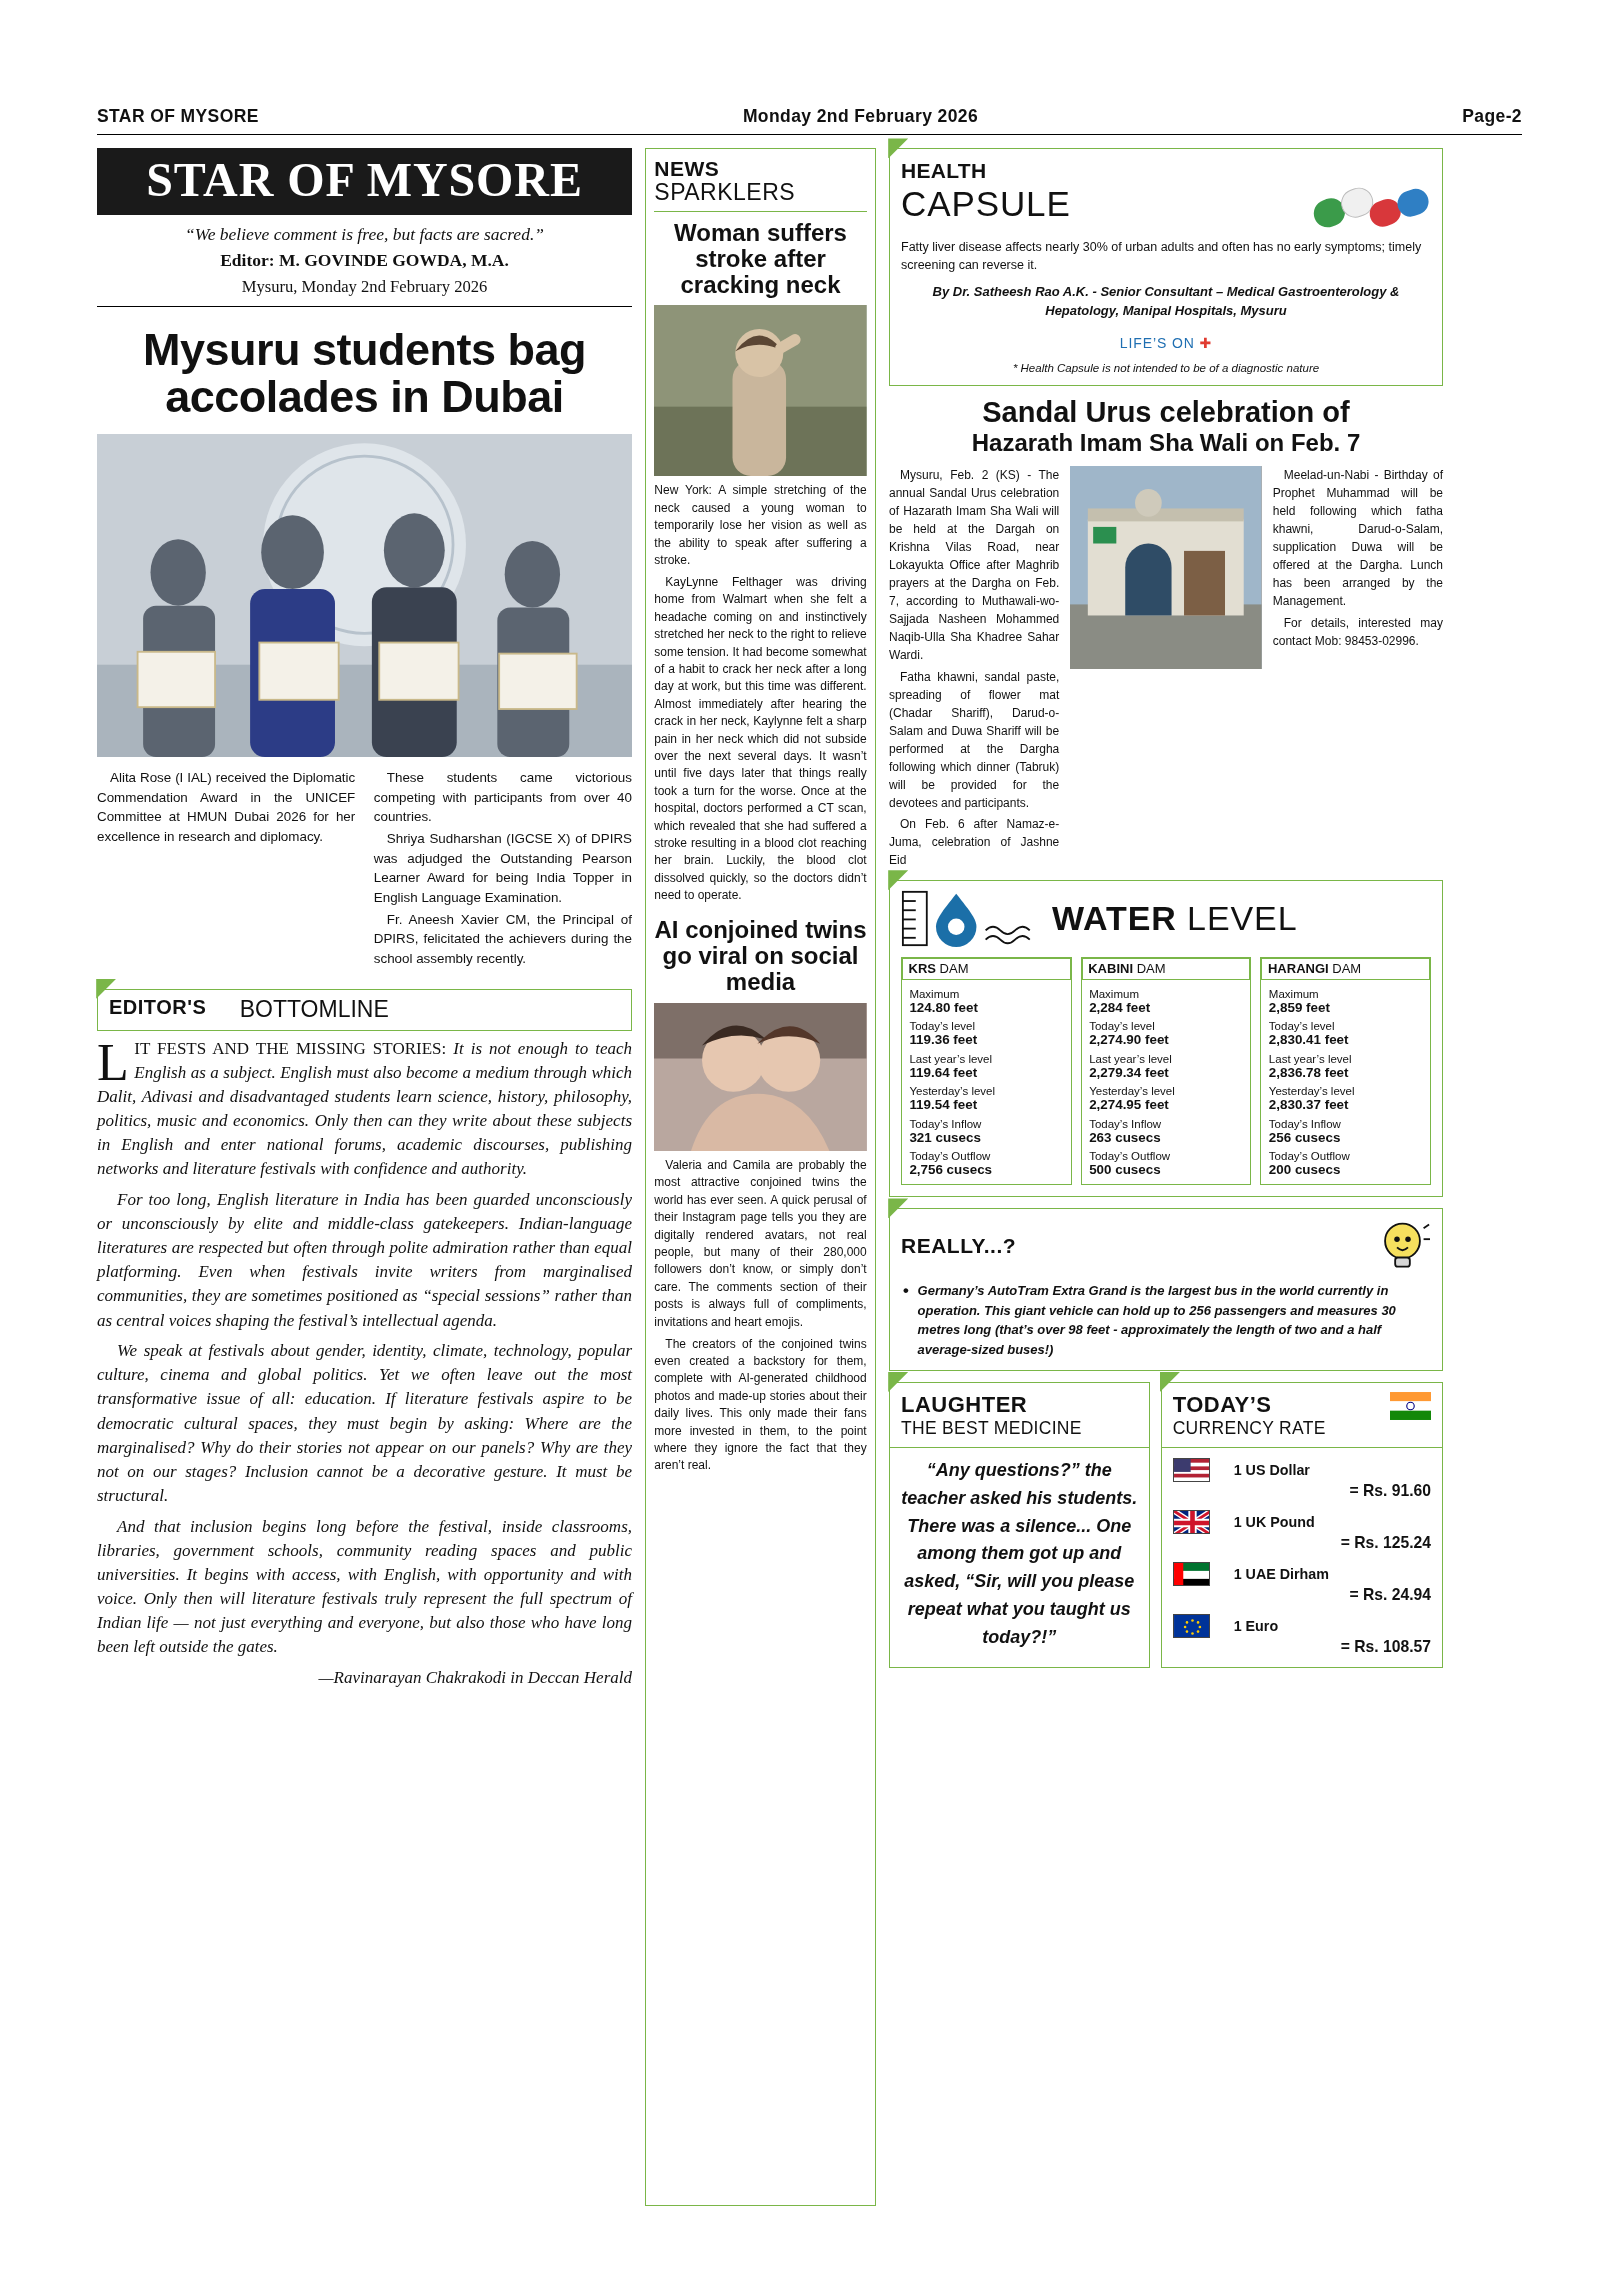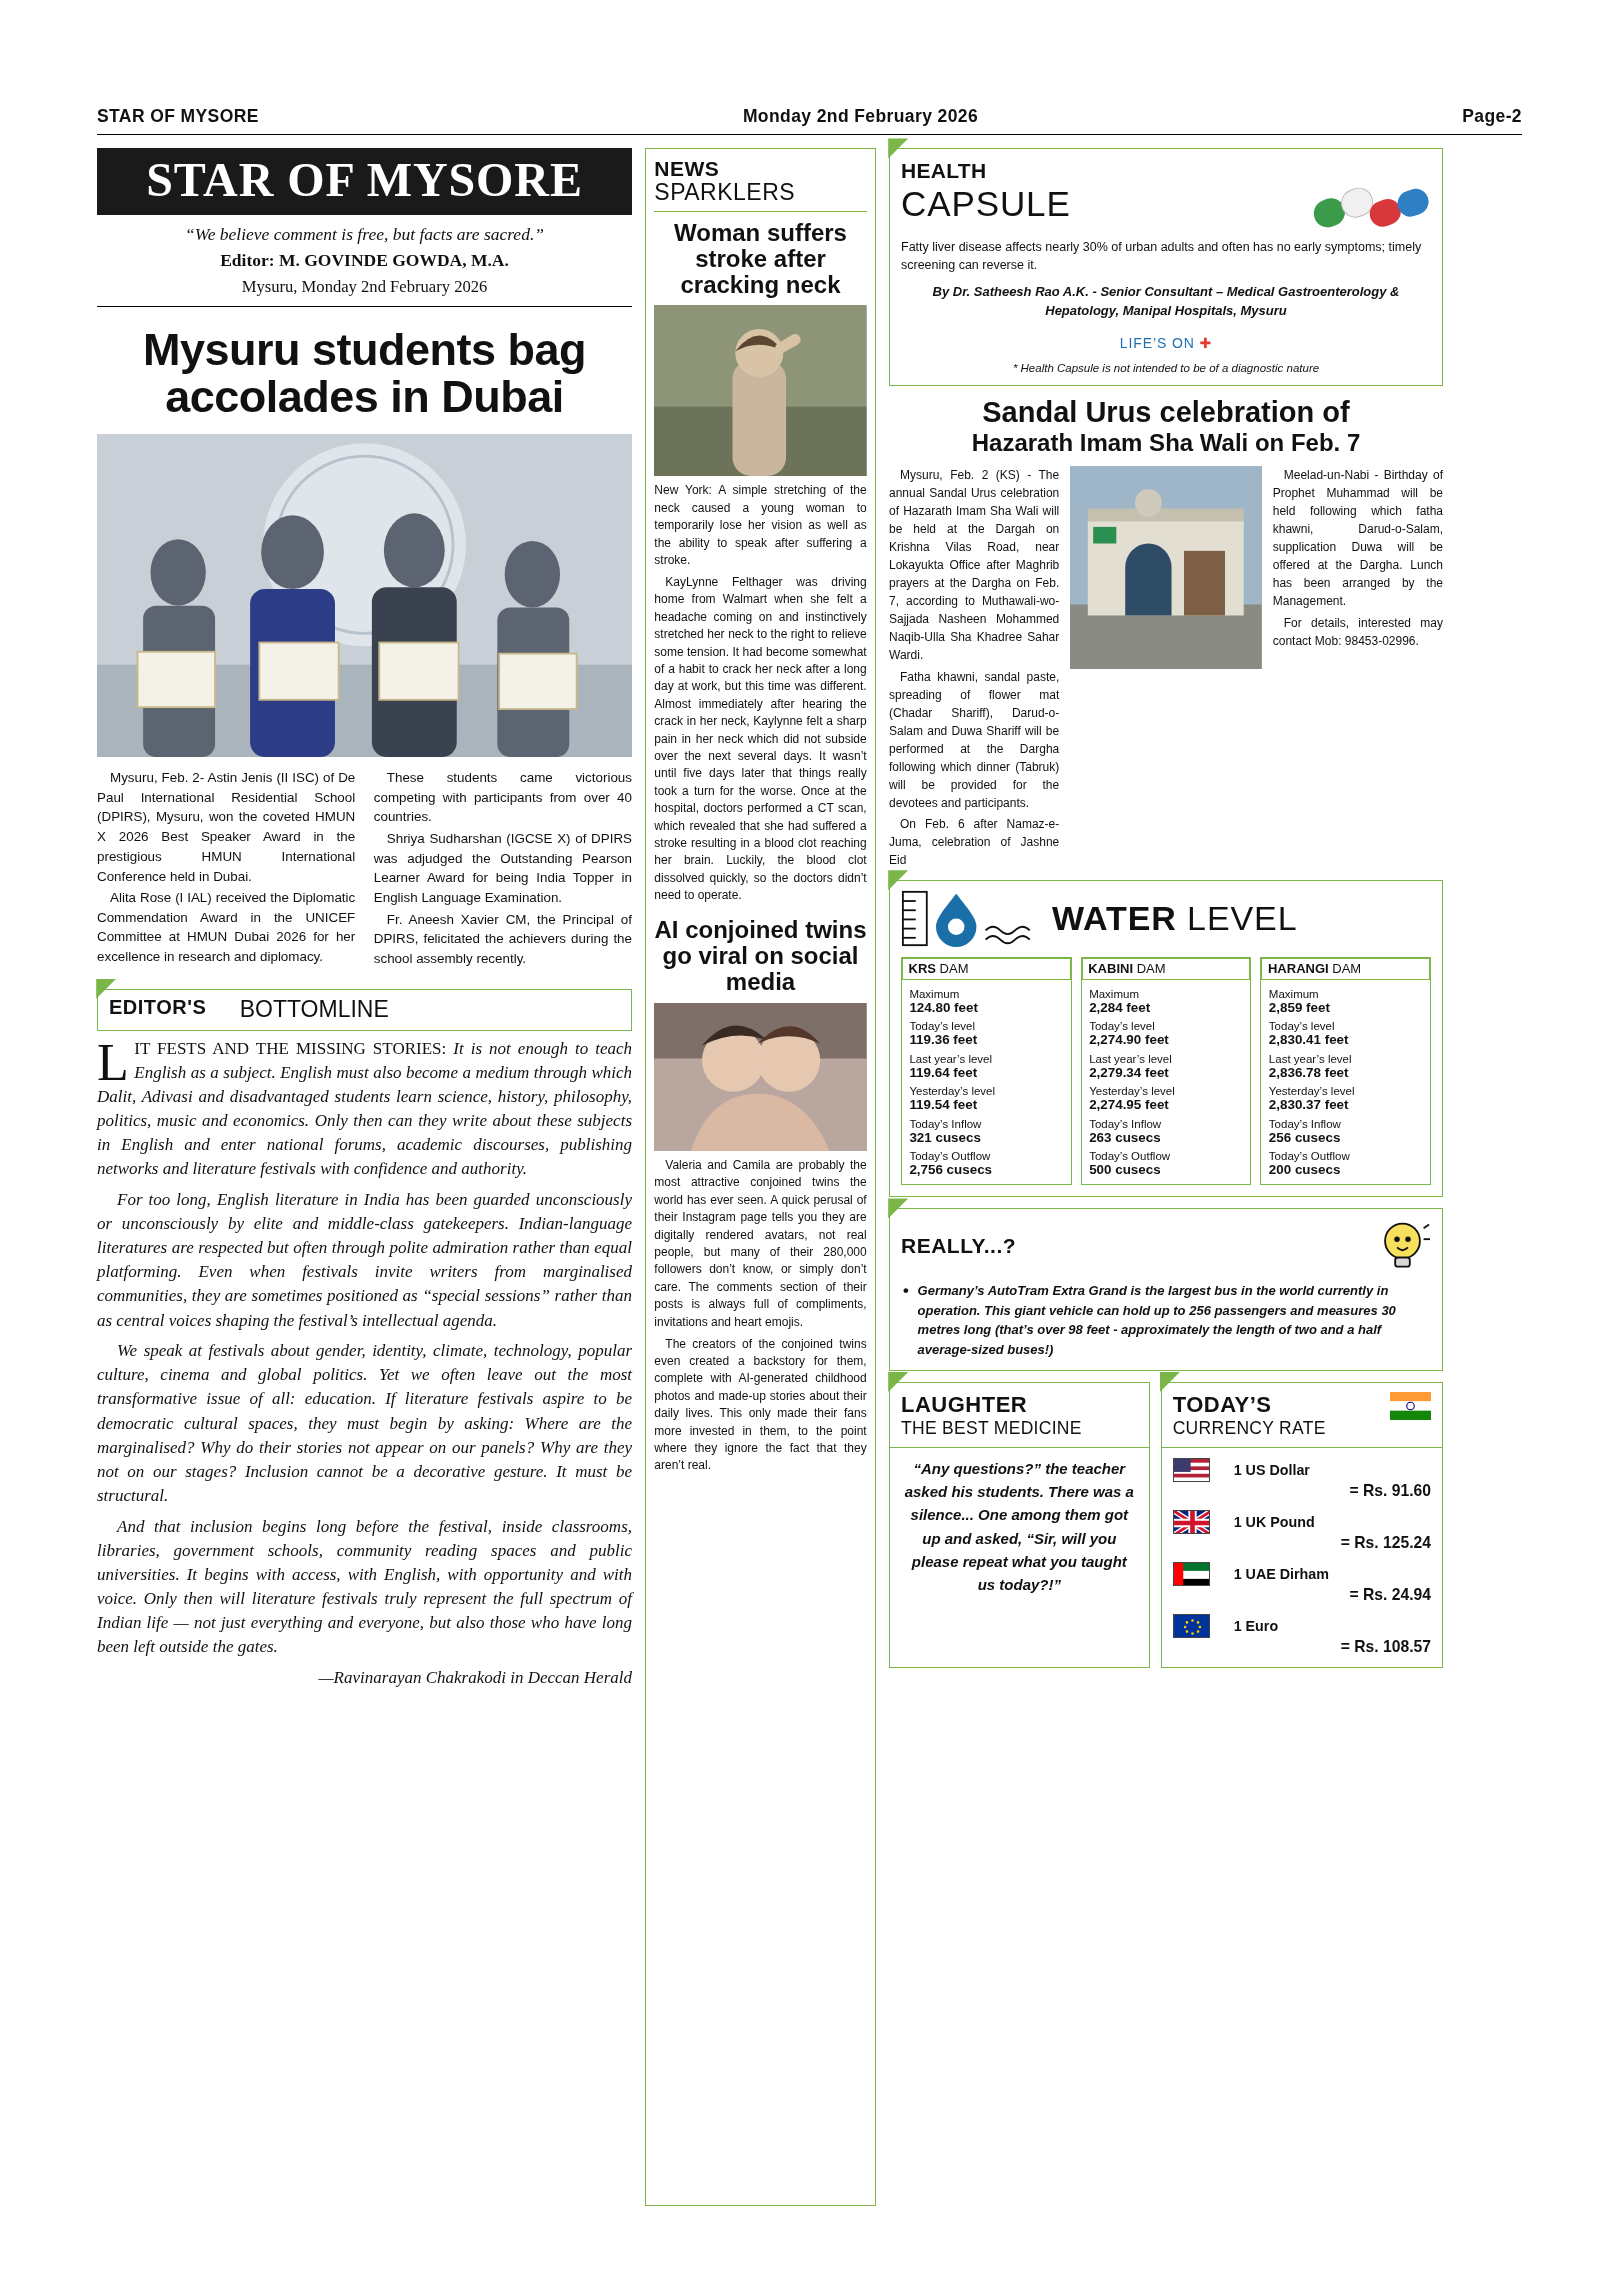--- a/index.html
+++ b/index.html
@@ -210,21 +210,21 @@
   .really-title { font-size: 21px; font-weight: bold; letter-spacing: 0.5px; }
   .really-text { font-size: 13px; font-style: italic; font-weight: bold; line-height: 1.5; margin-top: 7.4px; padding-left: 16.6px; position: relative; }
   .really-text::before { content: "•"; position: absolute; left: 1.8px; top: -1.8px; font-size: 16.6px; }
 
   .bottom-row { display: flex; gap: 11px; }
   .laugh { width: 48%; }
   .curr { width: 52%; }
   .laugh-t1 { font-size: 22px; font-weight: bold; letter-spacing: 0.5px; }
   .laugh-t2 { font-size: 17.5px; letter-spacing: 0.3px; }
   .laugh-divider { border-bottom: 1.8px solid #7ab648; margin: 7.4px -11px 9.2px; }
-  .laugh-body { font-size: 15px; font-style: italic; font-weight: bold; line-height: 1.55; text-align: center; }
+  .laugh-body { font-size: 18px; font-style: italic; font-weight: bold; line-height: 1.55; text-align: center; }
   .cur-t1 { font-size: 22px; font-weight: bold; letter-spacing: 0.5px; }
   .cur-t2 { font-size: 17.5px; letter-spacing: 0.3px; }
   .cur-row { display: flex; align-items: center; gap: 24px; margin-top: 10px; }
   .flagbox { width: 37px; height: 24px; border: 0.9px solid #444; flex: 0 0 auto; position: relative; overflow: hidden; }
   .cur-name { font-size: 14.3px; font-weight: bold; }
   .cur-line { display: flex; justify-content: flex-end; font-size: 15.7px; font-weight: bold; }
 </style>
 </head>
 <body>
 
@@ -270,21 +270,20 @@
             <rect x="44" y="236" width="84" height="60"></rect>
             <rect x="176" y="226" width="86" height="62"></rect>
             <rect x="306" y="226" width="86" height="62"></rect>
             <rect x="436" y="238" width="84" height="60"></rect>
           </g>
         </svg>
       </div>
 
       <div class="body-2col">
         <div class="bodytext">
-          <p>Mysuru, Feb. 2- Astin Jenis (II ISC) of De Paul International Residential School (DPIRS), Mysuru, won the coveted HMUN X 2026 Best Speaker Award in the prestigious HMUN International Conference held in Dubai.</p>
           <p>Alita Rose (I IAL) received the Diplomatic Commendation Award in the UNICEF Committee at HMUN Dubai 2026 for her excellence in research and diplomacy.</p>
         </div>
         <div class="bodytext">
           <p>These students came victorious competing with participants from over 40 countries.</p>
           <p>Shriya Sudharshan (IGCSE X) of DPIRS was adjudged the Outstanding Pearson Learner Award for being India Topper in English Language Examination.</p>
           <p>Fr. Aneesh Xavier CM, the Principal of DPIRS, felicitated the achievers during the school assembly recently.</p>
         </div>
       </div>
 
       <div class="section-head">

